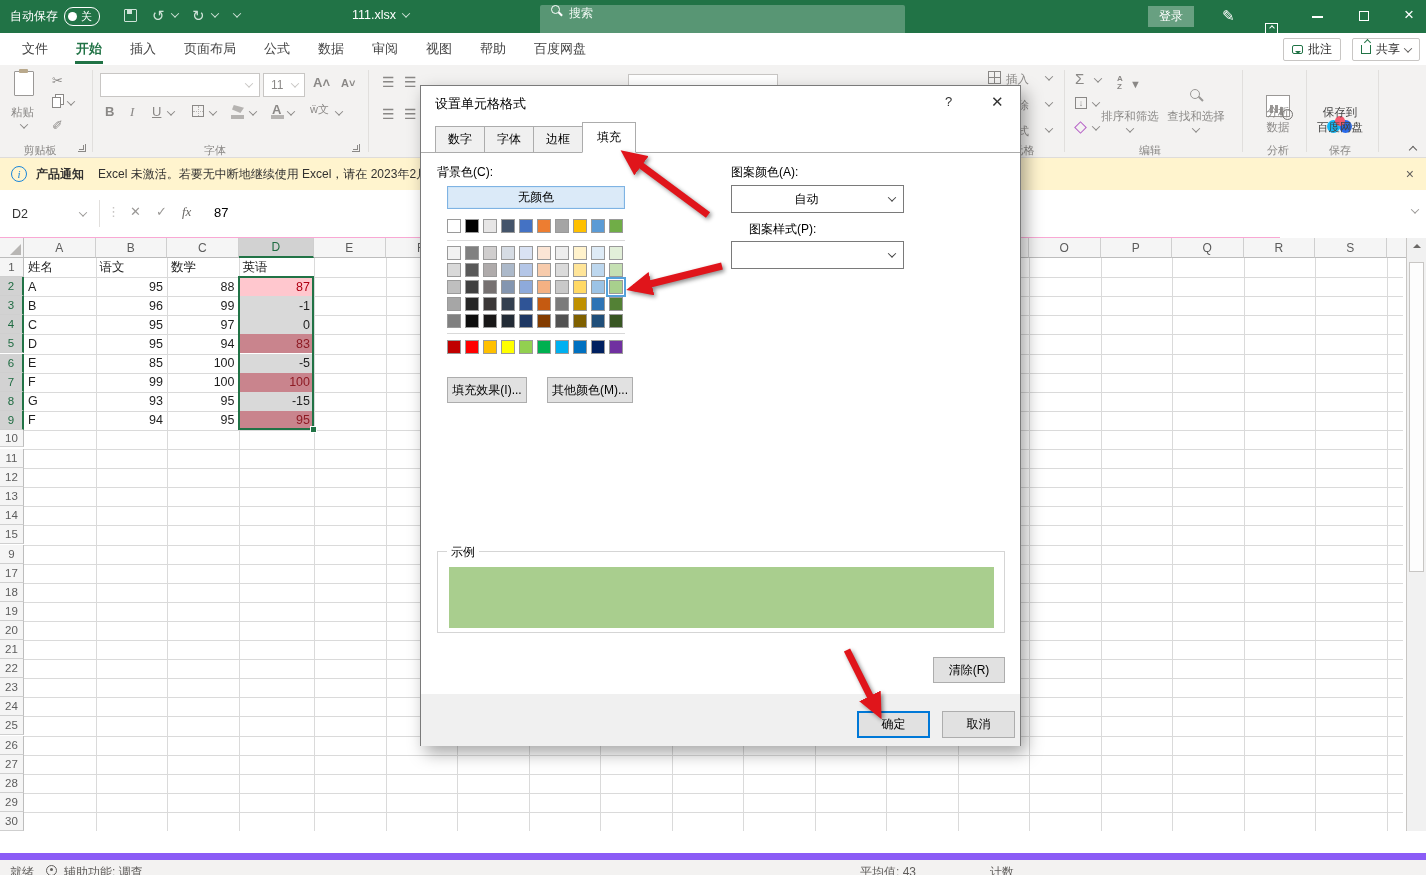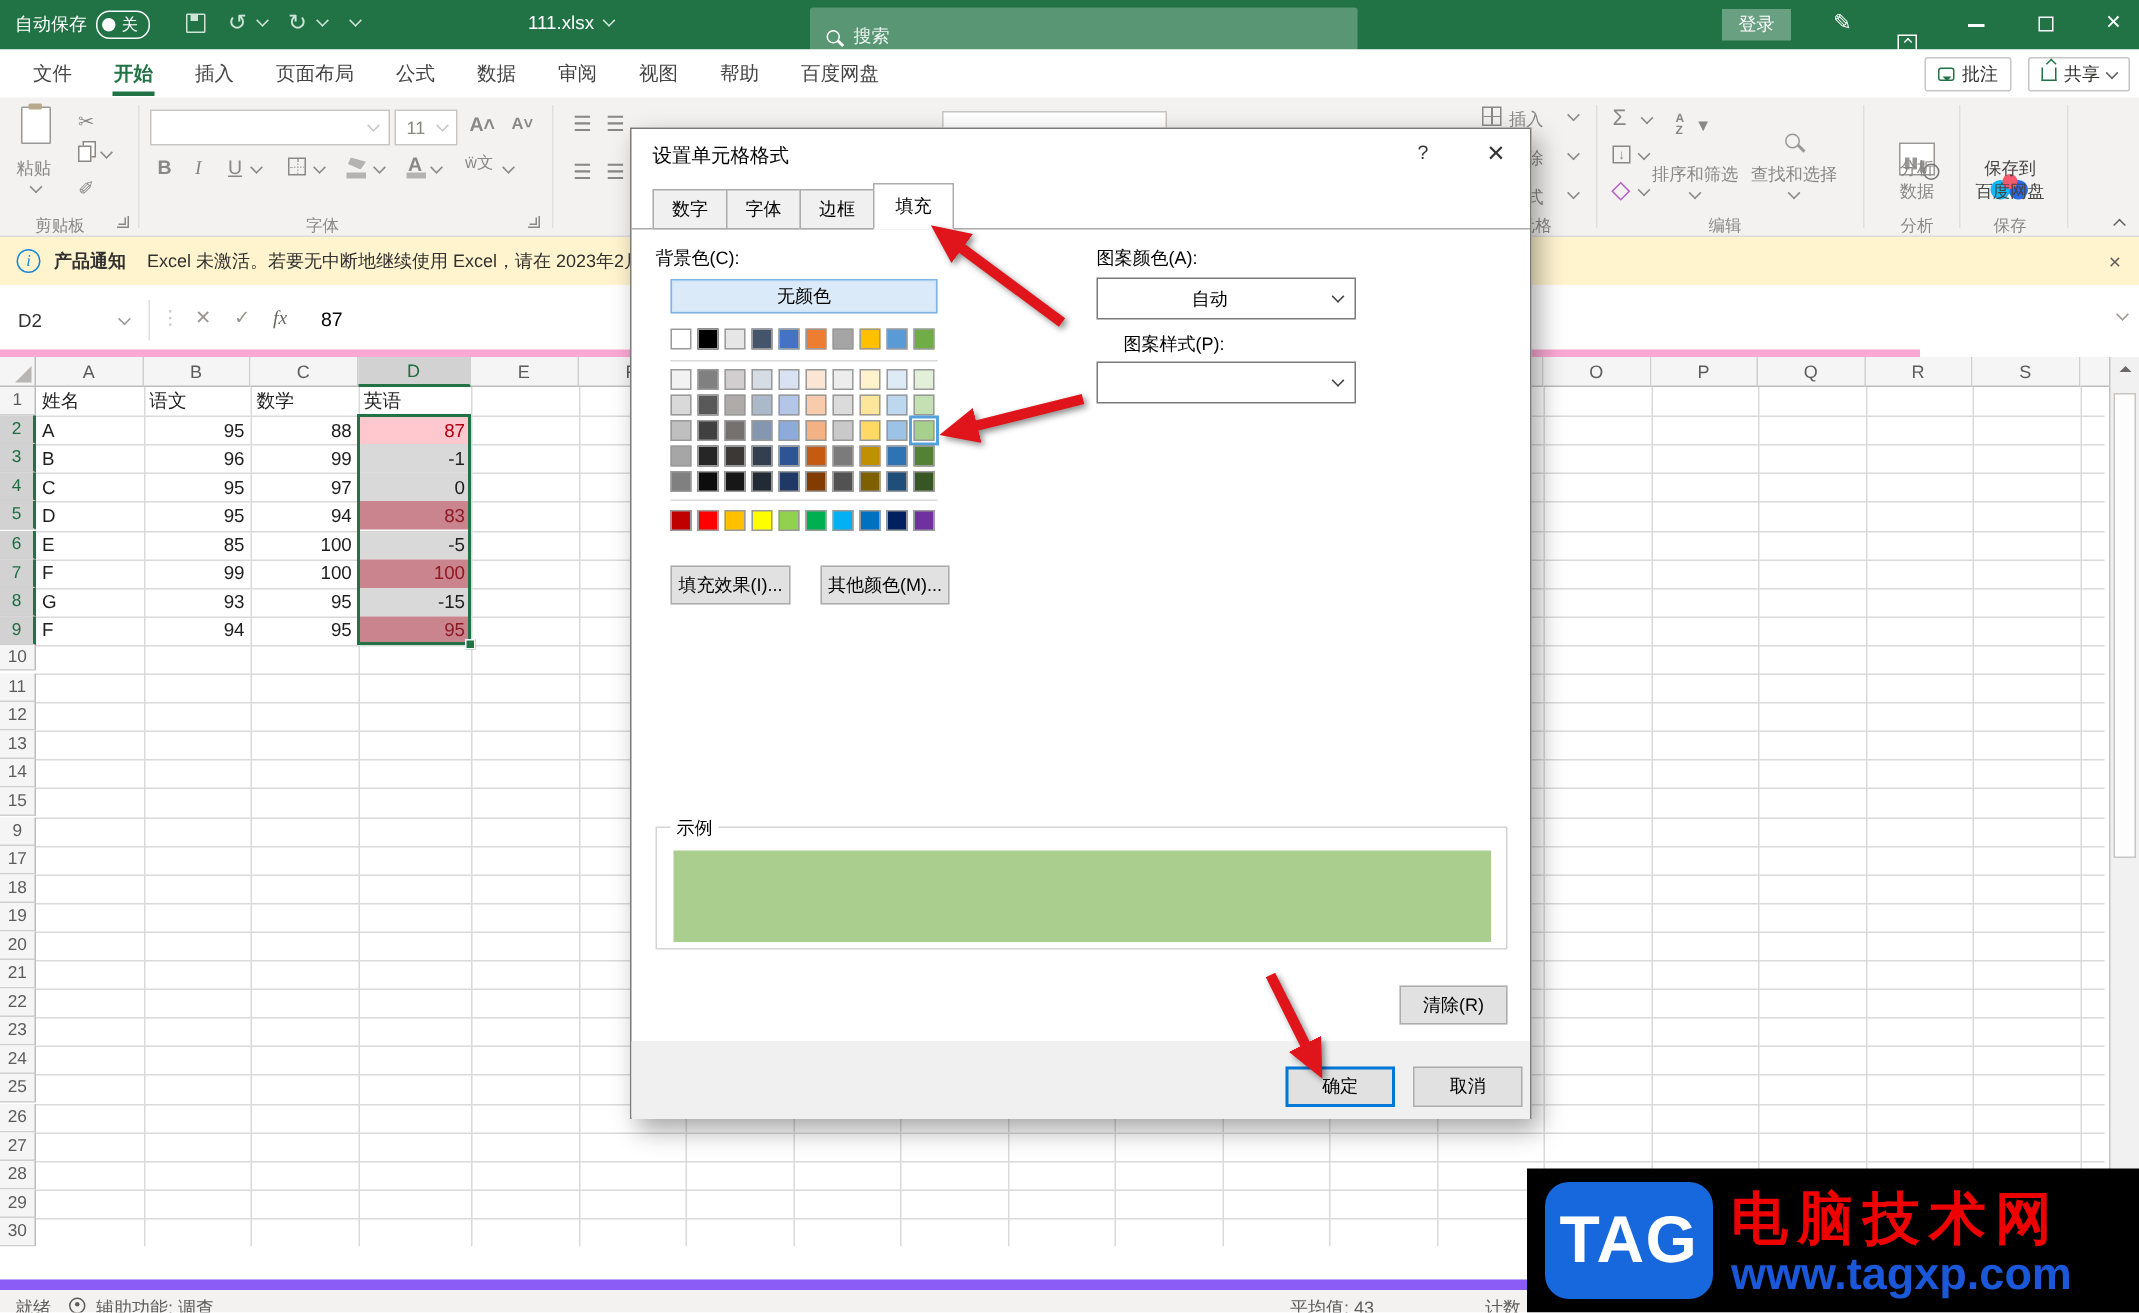--- a/index.html
+++ b/index.html
@@ -10,21 +10,21 @@
 .cvu{transform:rotate(-135deg)}
 
 .titlebar{left:0;top:0;width:1426px;height:33px;background:#217346;color:#fff}
 .autosave{left:10px;top:7px;display:flex;align-items:center;gap:6px;font-size:12px}
 .as-pill{display:inline-flex;align-items:center;gap:4px;border:1px solid #fff;border-radius:9px;padding:1px 7px 1px 3px;font-size:11px}
 .as-dot{width:9px;height:9px;border-radius:50%;background:#fff;display:inline-block}
 .tb-ic{position:absolute;color:#cfe3d8;font-size:15px;line-height:1}
 .floppy{width:13px;height:13px;border:1.5px solid #cfe3d8;border-radius:1px;position:relative}
 .floppy::after{content:"";position:absolute;left:2px;top:0;width:5px;height:4px;background:#cfe3d8}
 .tb-title{left:352px;top:8px;color:#fff;font-size:12.5px;display:flex;gap:7px;align-items:center}
-.searchbox{left:540px;top:5px;width:365px;height:38px;background:rgba(255,255,255,.25);border-radius:2px;display:flex;align-items:center;gap:9px;padding-left:11px;color:#eef6f1}
+.searchbox{left:540px;top:5px;width:365px;height:38px;background:rgba(255,255,255,.25);border-radius:2px;display:flex;align-items:flex-start;gap:9px;padding-left:11px;color:#eef6f1}
 .si{width:9px;height:9px;border:1.6px solid #fff;border-radius:50%;position:relative;flex:0 0 auto}
 .si::after{content:"";position:absolute;width:5px;height:1.6px;background:#fff;transform:rotate(45deg);right:-4px;bottom:-2px}
 .login{left:1148px;top:6px;height:21px;padding:0 11px;background:rgba(255,255,255,.32);display:flex;align-items:center;color:#fff}
 .winbox{width:10px;height:10px;border:1.2px solid #fff}
 .ribopt{width:13px;height:11px;border:1.2px solid #fff;position:relative}
 .ribopt::after{content:"";position:absolute;left:4px;top:2px;width:3px;height:3px;border-left:1.2px solid #fff;border-top:1.2px solid #fff;transform:rotate(45deg)}
 
 .tabrow{left:0;top:33px;width:1426px;height:32px;background:#fff}
 .rtabs{position:absolute;left:8px;top:0;height:32px;display:flex;align-items:center}
 .rtab{padding:0 14px;font-size:13px;color:#444;height:32px;display:flex;align-items:center;position:relative}
@@ -64,21 +64,21 @@
 .baiduic::after{content:"";position:absolute;left:8px;top:0;width:10px;height:10px;border-radius:50%;background:#f5596d}
 .azic{font-size:8px;color:#8a8886;line-height:1;font-weight:bold}
 .searchic2{width:10px;height:10px;border:1.6px solid #9a9896;border-radius:50%;position:relative}
 .searchic2::after{content:"";position:absolute;width:6px;height:1.6px;background:#9a9896;transform:rotate(45deg);right:-5px;bottom:-2px}
 .sliver{position:absolute;background:#fff;border:1px solid #c8c6c4}
 
 .notice{left:0;top:158px;width:1426px;height:32px;background:#fff4ce;display:flex;align-items:center;color:#323130}
 .iico{width:16px;height:16px;border:1.5px solid #1a86d9;border-radius:50%;color:#1a86d9;font-family:"Liberation Serif",serif;font-style:italic;font-size:11px;display:flex;align-items:center;justify-content:center;margin:0 9px 0 11px;flex:0 0 auto}
 .notice .x{position:absolute;right:12px;color:#605e5c;font-size:14px}
 
-.fbar{left:0;top:190px;width:1280px;height:48px;background:#fff;border-bottom:5px solid #f9a8d4}
+.fbar{left:0;top:190px;width:1280px;height:48px;background:#fff;border-bottom:1px solid #f9a8d4}
 .namebox{left:0;top:10px;width:100px;height:27px;border-right:1px solid #e1dfdd;display:flex;align-items:center;padding-left:12px;gap:52px;color:#333;font-size:12.5px}
 .fxbtn{position:absolute;top:14px;color:#9a9896;font-size:13px}
 .fval{left:214px;top:15px;font-size:13px;color:#000}
 
 .grid{left:0;top:238px;width:1406px;height:593px;overflow:hidden;background:#fff}
 .colh,.rowh{position:absolute;background:#f5f5f5;color:#5c5c5c;font-size:12px;display:flex;align-items:center;justify-content:center}
 .colh{top:0;height:20px;border-right:1px solid #cfcfcf;border-bottom:1px solid #bdbdbd}
 .rowh{left:0;width:24px;border-bottom:1px solid #cfcfcf;border-right:1px solid #bdbdbd;font-size:11.5px}
 .colh.sel,.rowh.sel{background:#d2d2d2;color:#1e6b41}
 .colh.sel{border-bottom:2px solid #217346}
@@ -595,19 +595,14 @@
 
 
   <div class="abs statusbar">
     <span class="abs" style="left:10px;top:4px">就绪</span>
     <span class="accic"></span>
     <span class="abs" style="left:64px;top:4px">辅助功能: 调查</span>
     <span class="abs" style="left:860px;top:4px">平均值: 43</span>
     <span class="abs" style="left:990px;top:4px">计数</span>
   </div>
 
-  <div class="abs watermark">
-    <div class="wm-tag">TAG</div>
-    <div class="wm-site">电脑技术网</div>
-    <div class="wm-url">www.tagxp.com</div>
-  </div>
 
 </div>
 
 </body></html>

